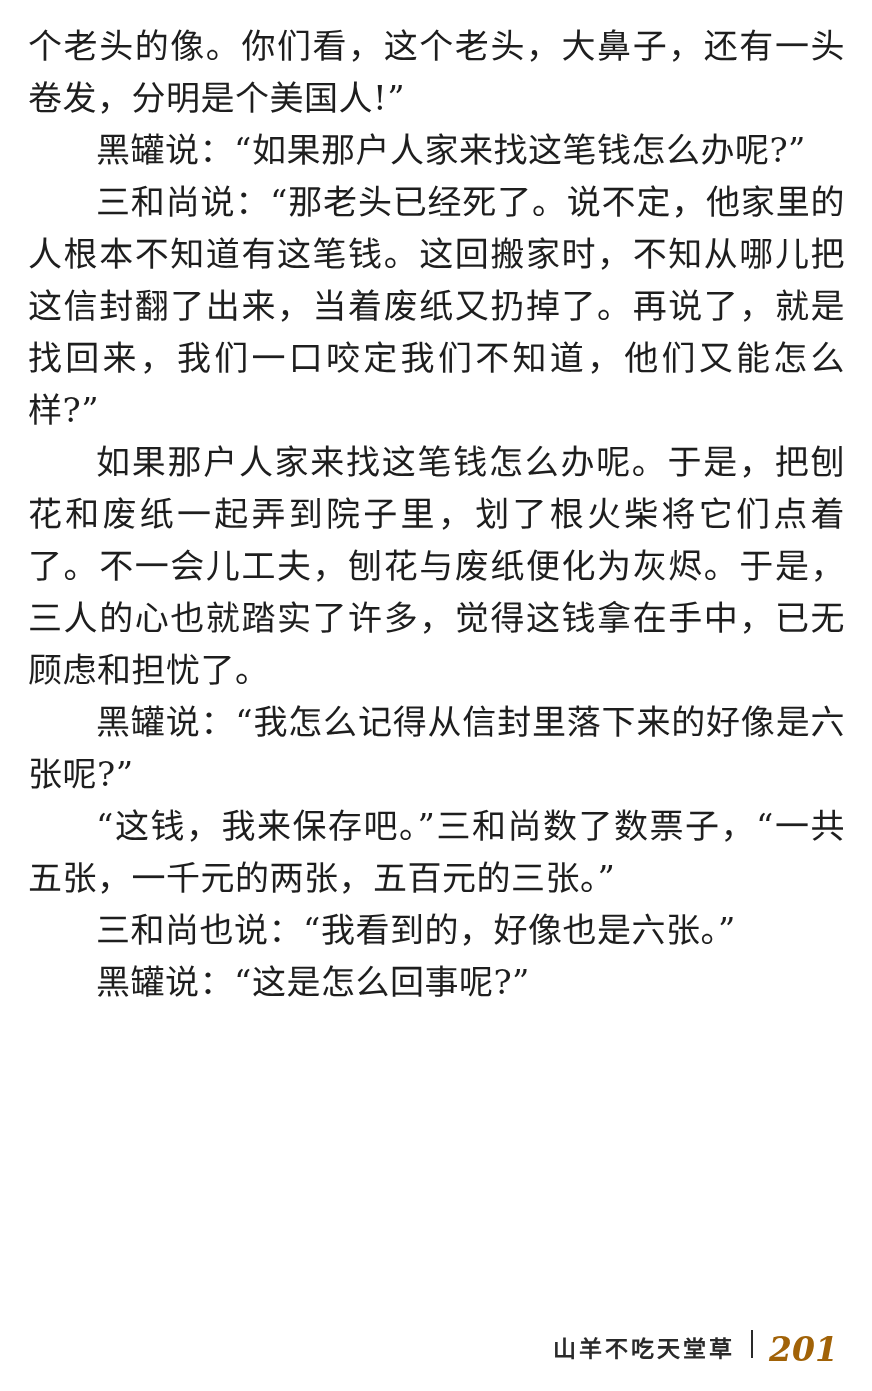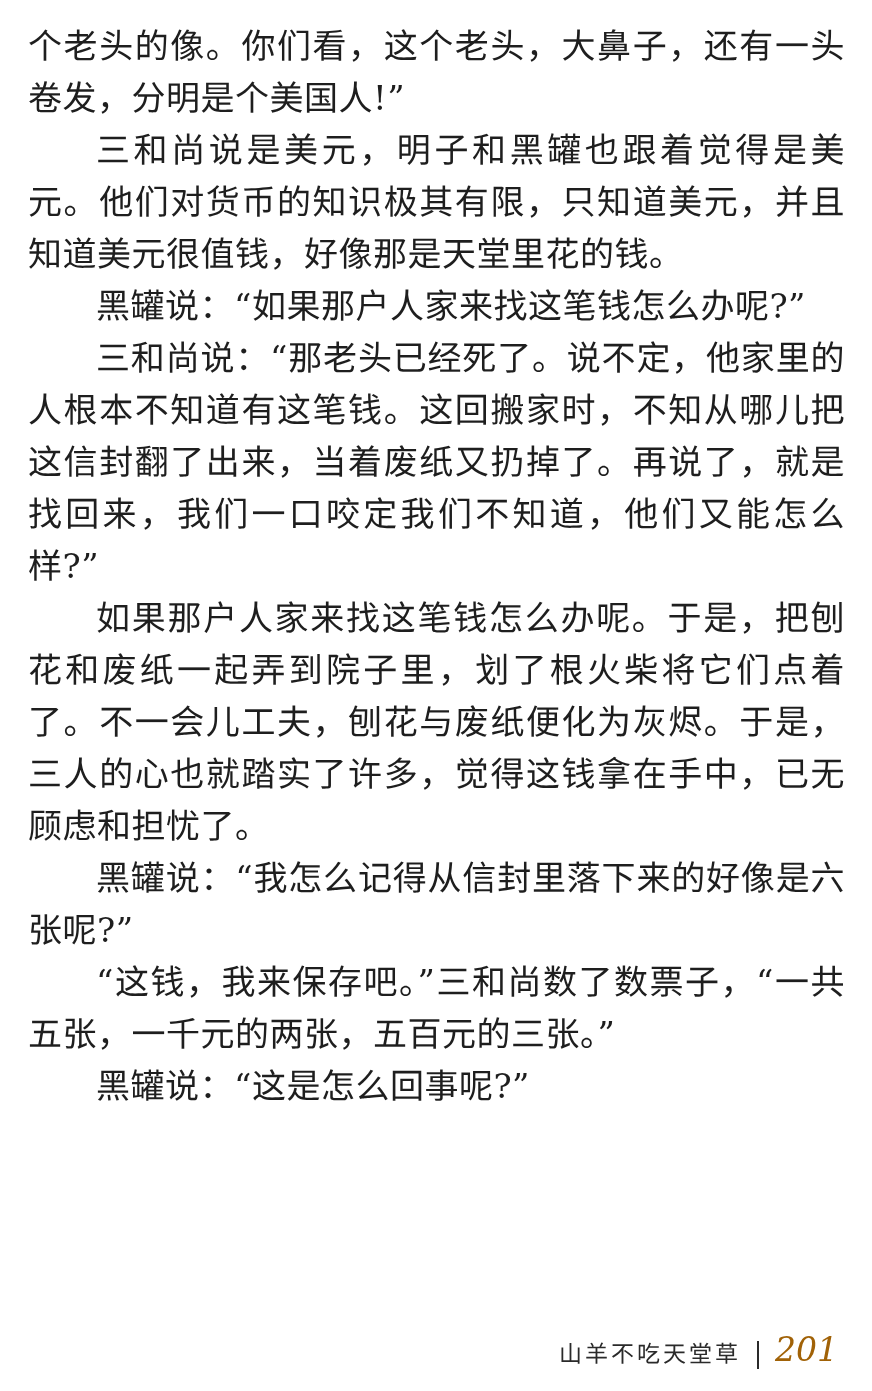--- a/index.html
+++ b/index.html
@@ -33,22 +33,23 @@
     text-indent: 2em;
   }
   .content p.no-indent {
     text-indent: 0;
   }
   .footer {
     position: absolute;
     right: 34px;
     bottom: 22px;
     display: flex;
-    align-items: flex-end;
+    align-items: flex-start;
     gap: 16px;
+    font-weight: bold;
   }
   .footer .book-title {
     font-size: 23px;
     color: #2a2a2a;
     letter-spacing: 3px;
   }
   .footer .divider {
     width: 2px;
     height: 28px;
     background: #2a2a2a;
@@ -60,26 +61,26 @@
     color: #a16207;
   }
 </style>
 </head>
 <body>
 
 <div class="page">
 
   <div class="content">
     <p class="no-indent">个老头的像。你们看，这个老头，大鼻子，还有一头卷发，分明是个美国人!”</p>
-    <p>三和尚说是美元，明子和黑罐也跟着觉得是美元。他们对货币的知识极其有限，只知道美元，并且知道美元很值钱，好像那是天堂里花的钱。</p>
     <p>黑罐说：“如果那户人家来找这笔钱怎么办呢?”</p>
     <p>三和尚说：“那老头已经死了。说不定，他家里的人根本不知道有这笔钱。这回搬家时，不知从哪儿把这信封翻了出来，当着废纸又扔掉了。再说了，就是找回来，我们一口咬定我们不知道，他们又能怎么样?”</p>
     <p>如果那户人家来找这笔钱怎么办呢。于是，把刨花和废纸一起弄到院子里，划了根火柴将它们点着了。不一会儿工夫，刨花与废纸便化为灰烬。于是，三人的心也就踏实了许多，觉得这钱拿在手中，已无顾虑和担忧了。</p>
     <p>黑罐说：“我怎么记得从信封里落下来的好像是六张呢?”</p>
     <p>“这钱，我来保存吧。”三和尚数了数票子，“一共五张，一千元的两张，五百元的三张。”</p>
+    <p>三和尚也说：“我看到的，好像也是六张。”</p>
     <p>黑罐说：“这是怎么回事呢?”</p>
 
   </div>
 
   <div class="footer">
     <span class="book-title">山羊不吃天堂草</span>
     <span class="divider"></span>
     <span class="page-number">201</span>
   </div>
 

